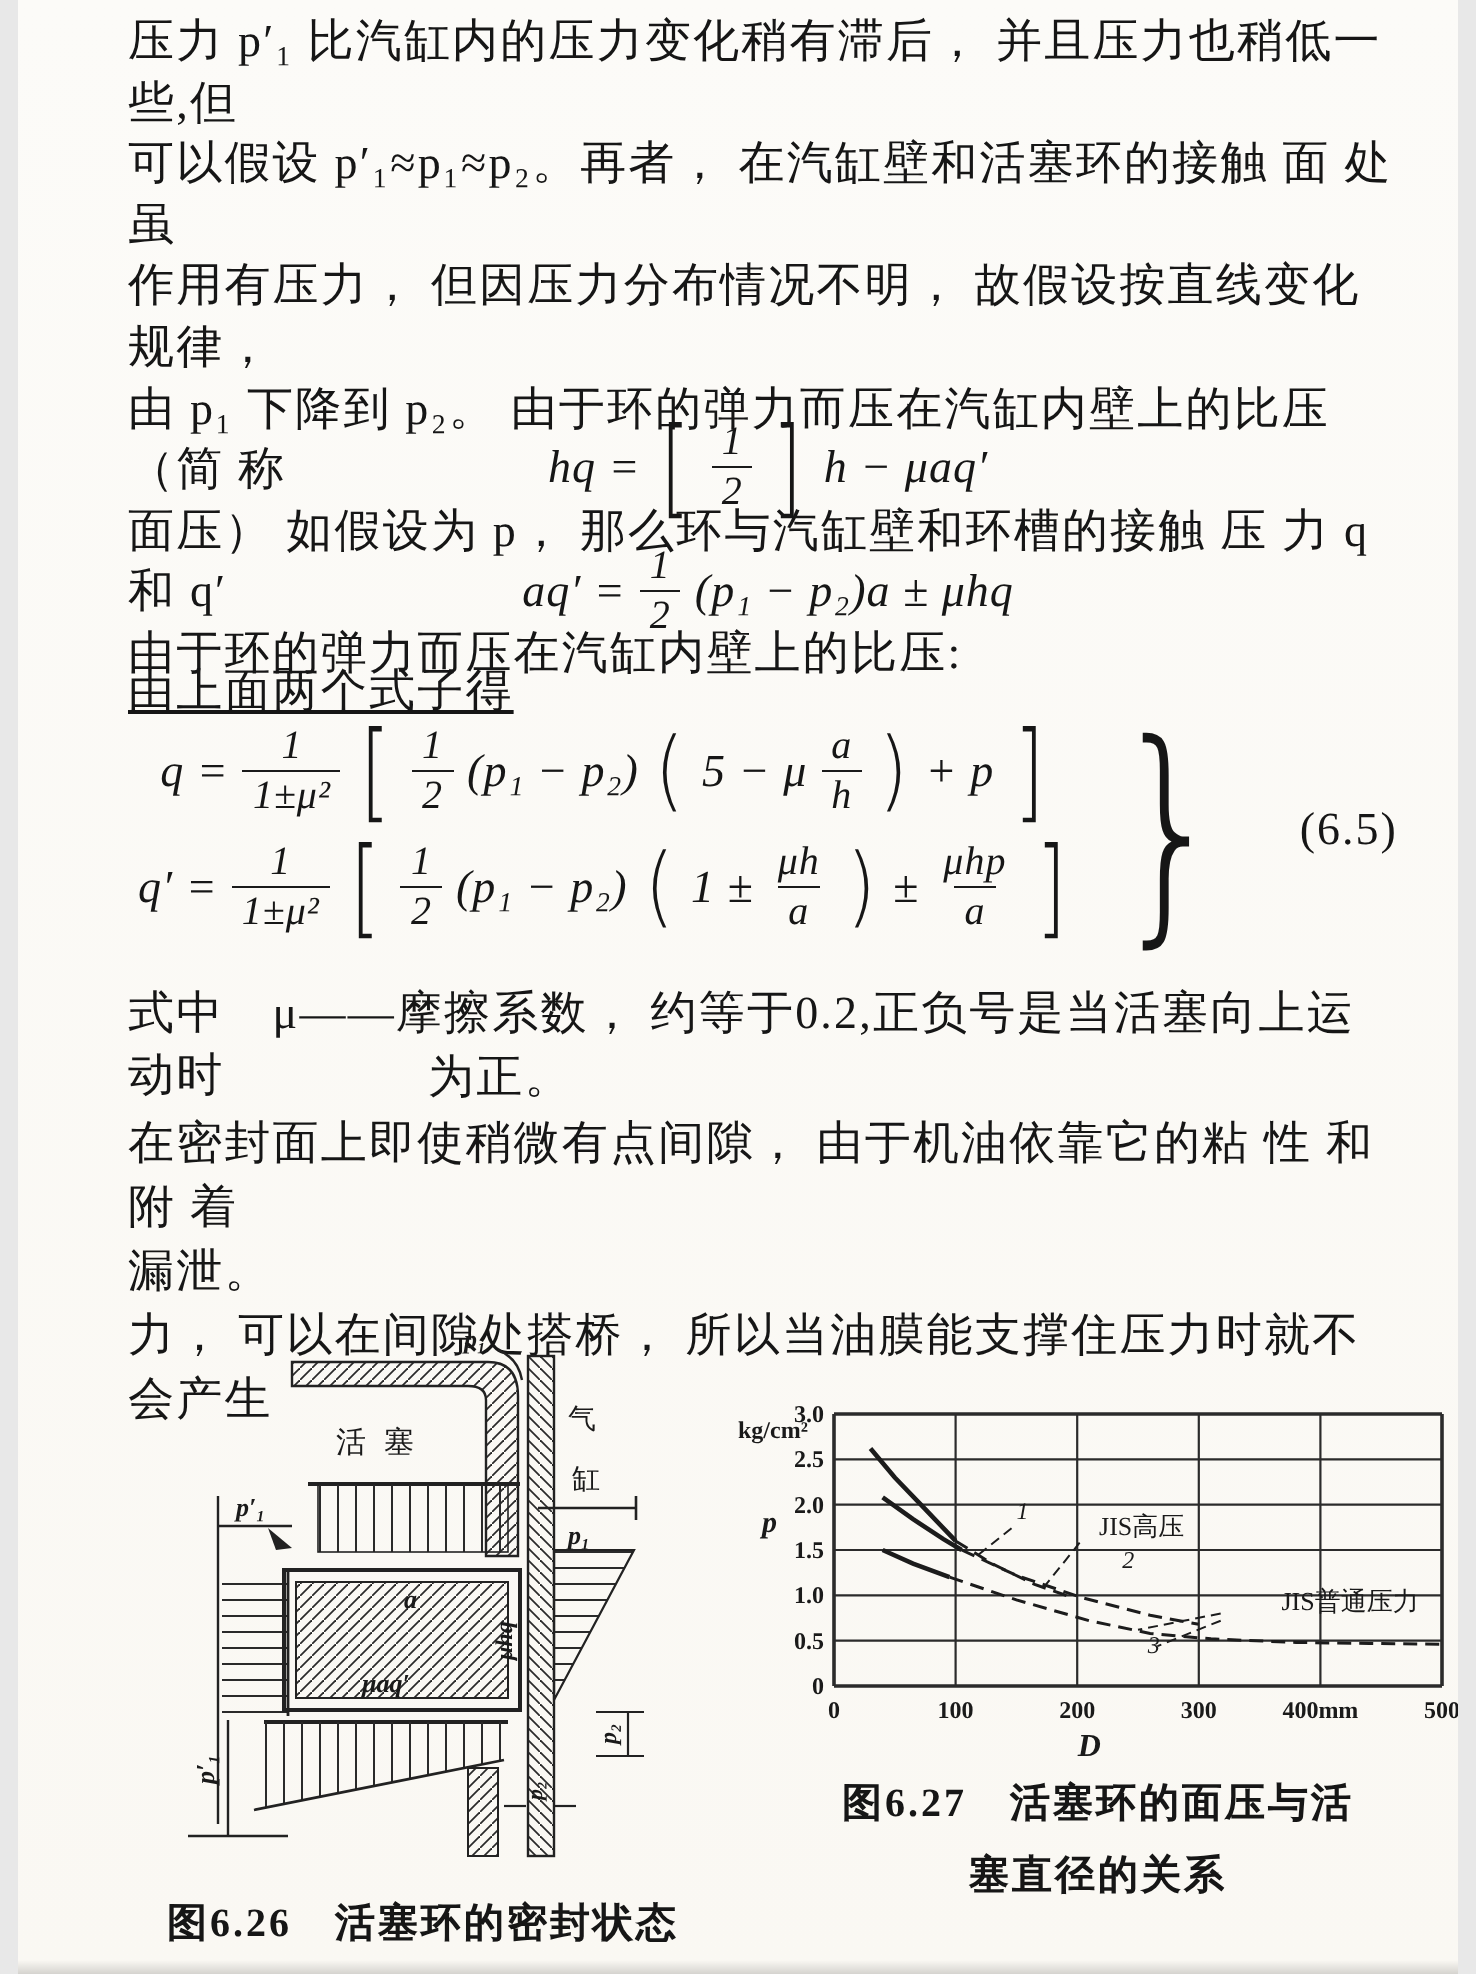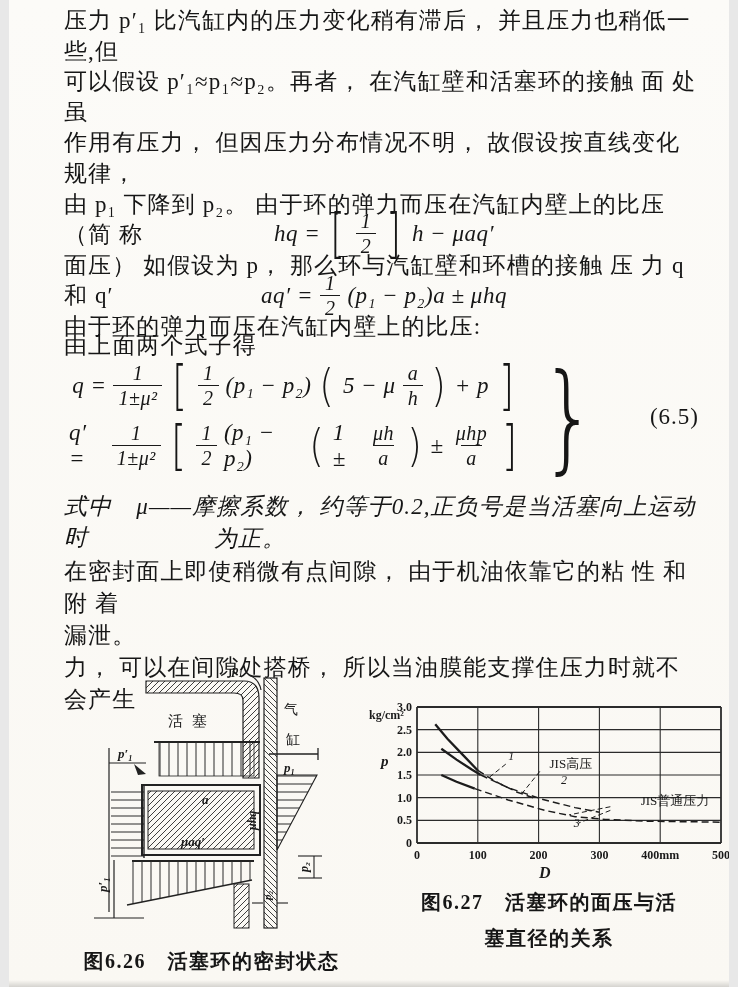--- a/index.html
+++ b/index.html
@@ -26,21 +26,21 @@
   .frac .den{border-top:1.7px solid #1a1a1a;padding:1px 5px 0;}
   .bkt{font-style:normal;font-family:"DejaVu Sans",sans-serif;font-weight:300;
        line-height:0;display:inline-block;}
   .bkt.sq{font-size:54px;transform:scaleX(.72);}
   .bkt.rd{font-size:44px;transform:scaleX(.85);}
   .eq-abs{position:absolute;left:60px;right:30px;}
   .eq65{display:flex;align-items:center;justify-content:center;gap:10px;}
   .eq65 .rows{display:flex;flex-direction:column;gap:10px;}
   .brace{font-family:"DejaVu Sans",sans-serif;font-size:118px;font-weight:200;
          line-height:0;display:inline-block;transform:scaleX(.75);}
-  .eqnum{font-size:23px;margin-left:34px;letter-spacing:1px;}
+  .eqnum{font-size:23px;margin-left:18px;letter-spacing:1px;}
   
   .fig{position:absolute;}
   .fig-caption{position:absolute;font-size:20px;letter-spacing:1.5px;text-align:center;}
   svg text{font-family:"Liberation Serif","DejaVu Serif",serif;fill:#1a1a1a;}
 </style>
 </head>
 <body>
 
 <div class="page">
 
@@ -66,21 +66,21 @@
 
   <div class="eq-abs eqline" style="top:272px;">
     <span>aq′ =</span>
     <span class="frac">
       <span class="num">1</span>
       <span class="den">2</span>
     </span>
     <span>(p₁ − p₂)a ± μhq</span>
   </div>
 
-  <div class="para" style="top:331px;">
+  <div class="para" style="top:331px;text-decoration:underline;">
     <div class="line">由上面两个式子得</div>
   </div>
 
   <div class="eq-abs eq65" style="top:362px;">
     <div class="rows">
       <div class="eqline">
         <span>q =</span>
         <span class="frac">
           <span class="num">1</span>
           <span class="den">1±μ²</span>
@@ -125,24 +125,24 @@
           <span class="num">μhp</span>
           <span class="den">a</span>
         </span>
         <span class="bkt sq">]</span>
       </div>
     </div>
     <span class="brace">}</span>
     <span class="eqnum">(6.5)</span>
   </div>
 
-  <div class="para" style="top:492px;font-style:italic;">
+  <div class="para" style="top:492px;">
     <div class="line">式中　μ——摩擦系数， 约等于0.2,正负号是当活塞向上运动时</div>
   </div>
-  <div class="para" style="top:524px;left:205px;font-style:italic;">
+  <div class="para" style="top:524px;left:205px;">
     <div class="line">为正。</div>
   </div>
 
   <div class="para p2" style="top:556px;font-family:Liberation Serif, serif;">
     <div class="line">在密封面上即使稍微有点间隙， 由于机油依靠它的粘 性 和 附 着</div>
     <div class="line">漏泄。</div>
     <div class="line">力， 可以在间隙处搭桥， 所以当油膜能支撑住压力时就不会产生</div>
   </div>
 
   <div class="fig" style="left:75px;top:660px;width:270px;height:280px;">

